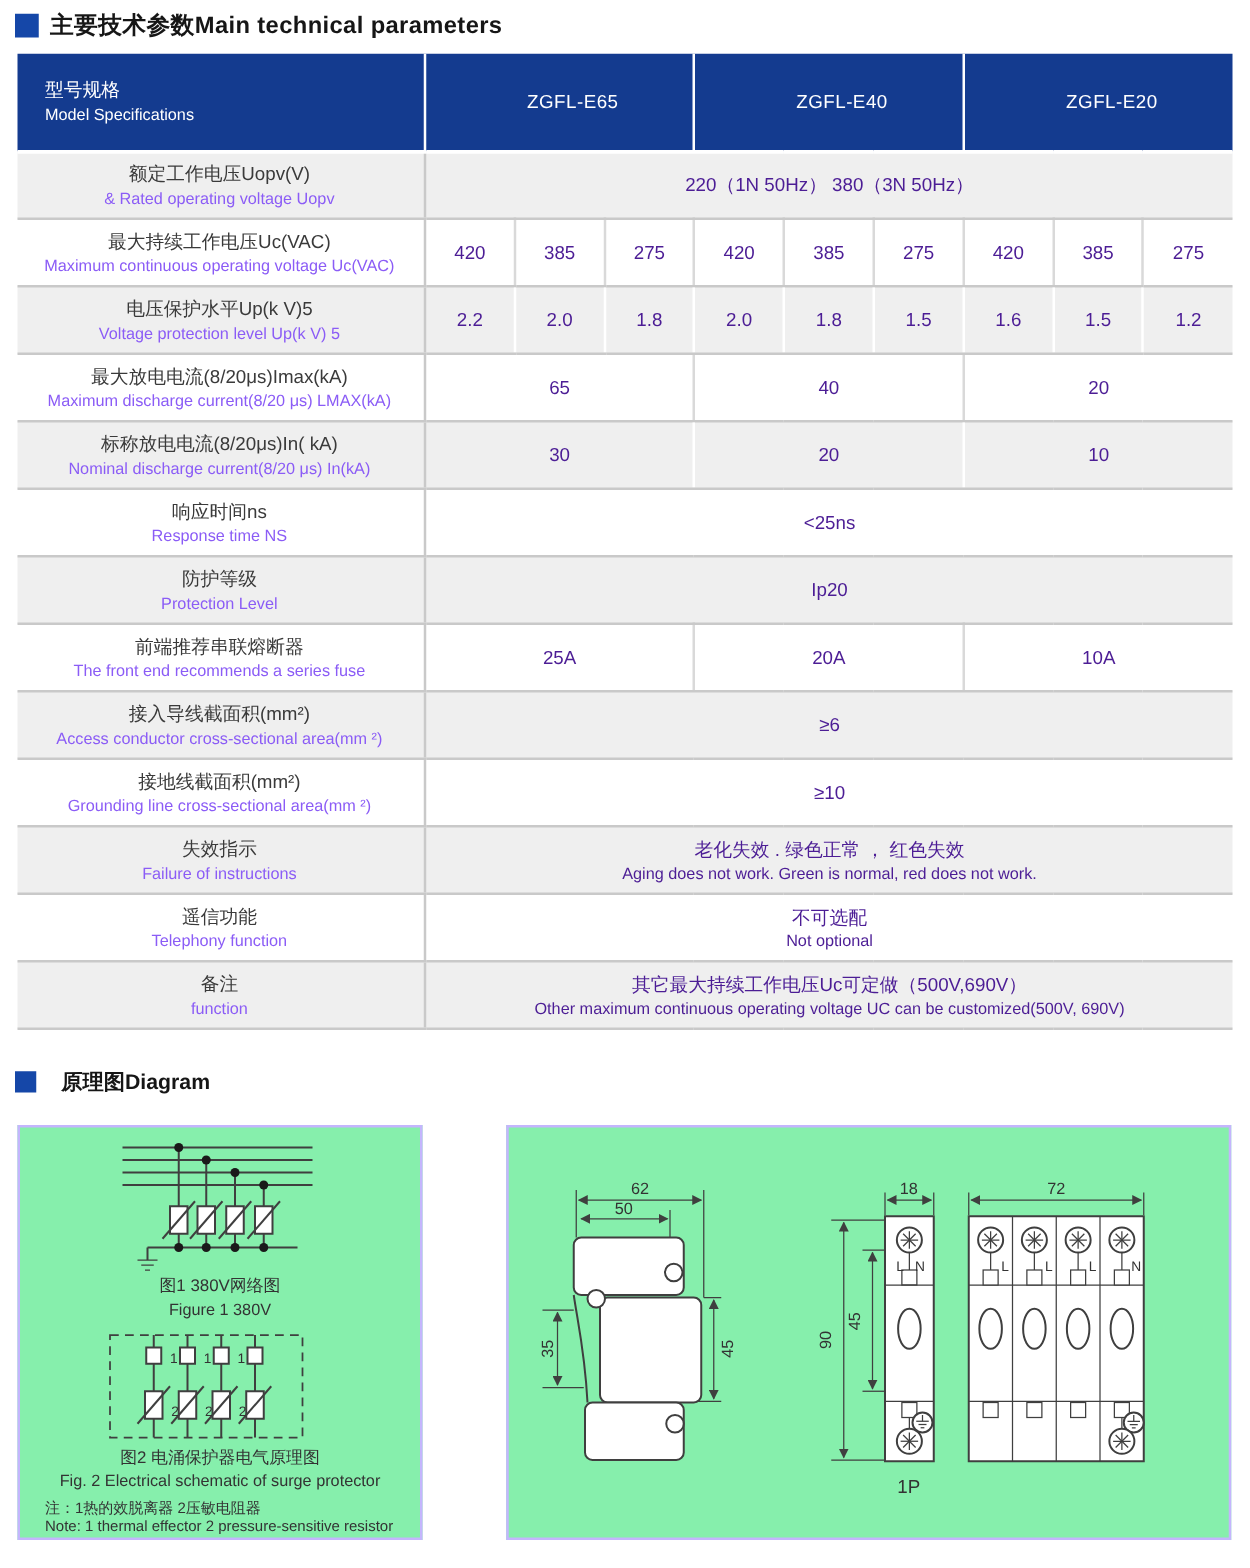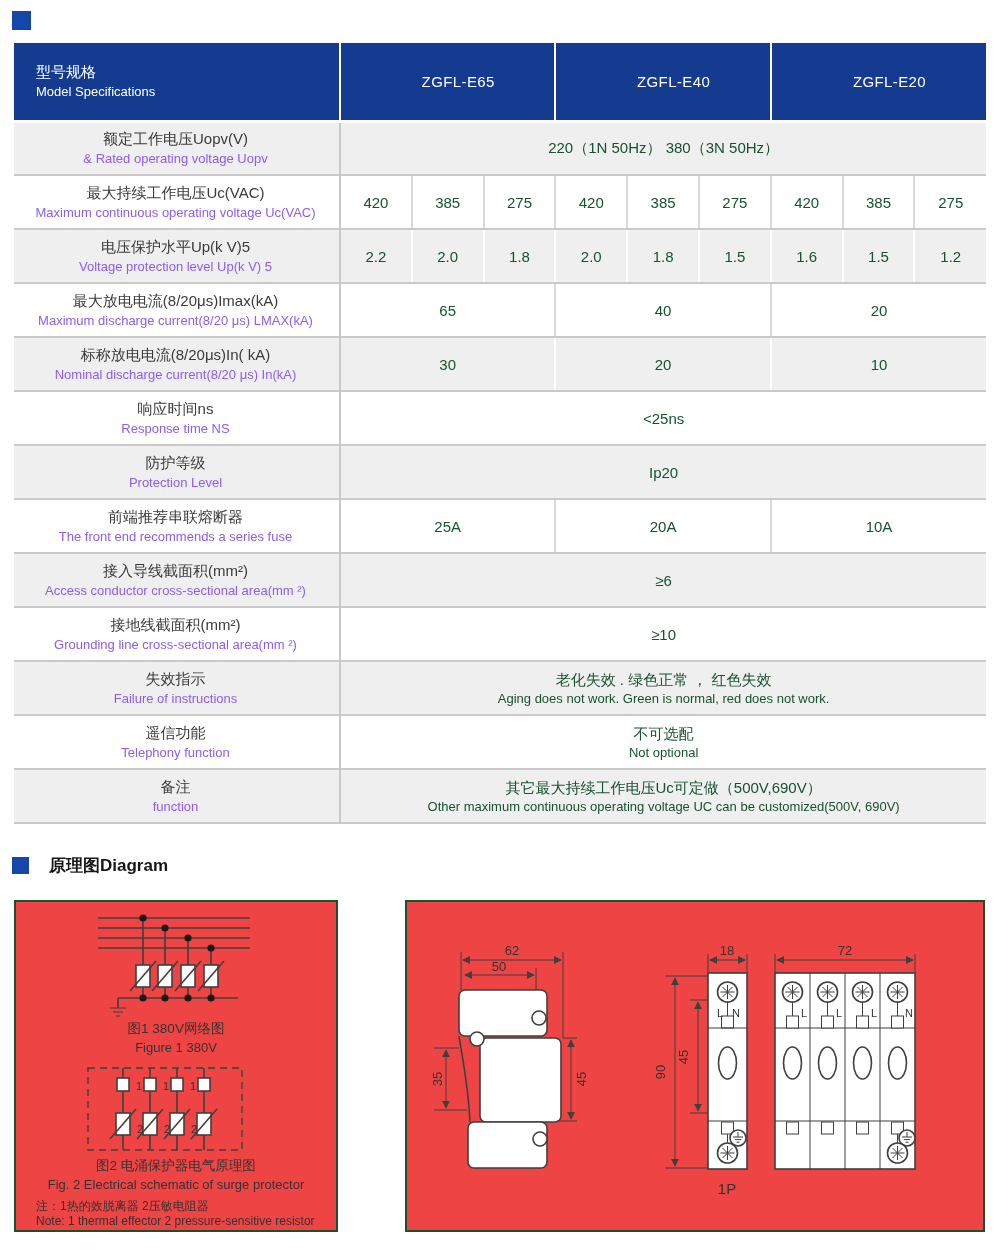--- a/index.html
+++ b/index.html
@@ -26,33 +26,33 @@
   thead .model { font-size:15px; letter-spacing:.4px; text-align:center; }
   thead th { border-bottom:3px solid #ffffff; }
 
   tbody tr { height:54px; }
   tbody tr:nth-child(odd)  td { background:#efefef; }
   tbody tr:nth-child(even) td { background:#ffffff; }
   tbody td { border-bottom:2px solid #c9c9c9; vertical-align:middle; }
   td.lbl { text-align:center; padding:6px 8px 6px 6px; }
   td.lbl .cn { font-size:15px; color:#3a3a3a; }
   td.lbl .en { font-size:13px; margin-top:2px; color:#8b5cf6; }
-  td.val { text-align:center; font-size:15px; color:#14532d; }
+  td.val { text-align:center; font-size:15px; color:#4c1d95; }
   td.val.first { border-left:2px solid #c9c9c9; }
   td.val + td.val { border-left:2px solid #d9d9d9; }
   tbody tr:nth-child(odd) td.val + td.val { border-left-color:#ffffff; }
   td.val .vcn { font-size:15px; }
   td.val .ven { font-size:13px; margin-top:1px; }
 
   
   .bottom { position:relative; margin-top:28px; height:400px; }
   .sec-title { position:absolute; top:0; display:flex; align-items:center; gap:20px; height:26px; }
   .sec-title .sq { width:17px; height:17px; background:#1547a8; }
   .sec-title .t { font-size:17px; font-weight:700; color:#161616; }
-  .box { position:absolute; top:48px; background:#ef4444; border:2px solid #14532d; }
+  .box { position:absolute; top:48px; background:#86efac; border:2px solid #c4b5fd; }
   svg { display:block; font-family:"Liberation Sans", sans-serif; }
   svg text { fill:#333333; }
   .ln   { stroke:#3f3f3f; stroke-width:1.6; fill:none; }
   .thin { stroke:#3f3f3f; stroke-width:1;   fill:none; }
   .dash { stroke:#3f3f3f; stroke-width:1.4; fill:none; stroke-dasharray:7 5; }
   .dot  { fill:#1a1a1a; stroke:none; }
   .wht  { fill:#ffffff; }
   .cap-cn { font-size:13.5px; }
   .cap-en { font-size:13px; }
   .note   { font-size:12px; }
@@ -86,20 +86,21 @@
       <line x1="-1.5" y1="4.2" x2="1.5" y2="4.2" class="thin"></line>
     </g>
     <g id="win">
       <ellipse rx="9" ry="16" class="ln wht"></ellipse>
     </g>
   </defs>
 </svg>
 
 <div class="main-title">
   <span class="blue-sq"></span>
+  <span class="t">主要技术参数Main technical parameters</span>
 </div>
 
 <table class="params">
   <colgroup>
     <col class="c-label">
       <col class="c-v">
       <col class="c-v">
       <col class="c-v">
       <col class="c-v">
     <col class="c-v">

